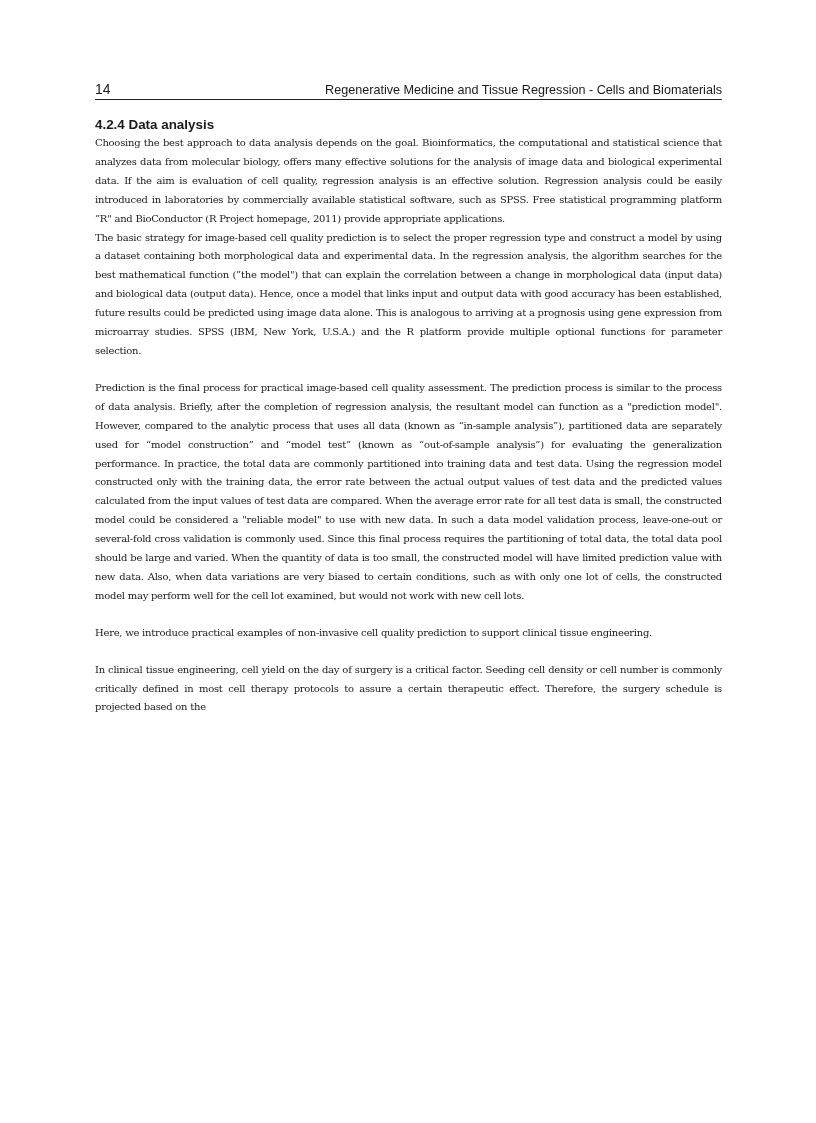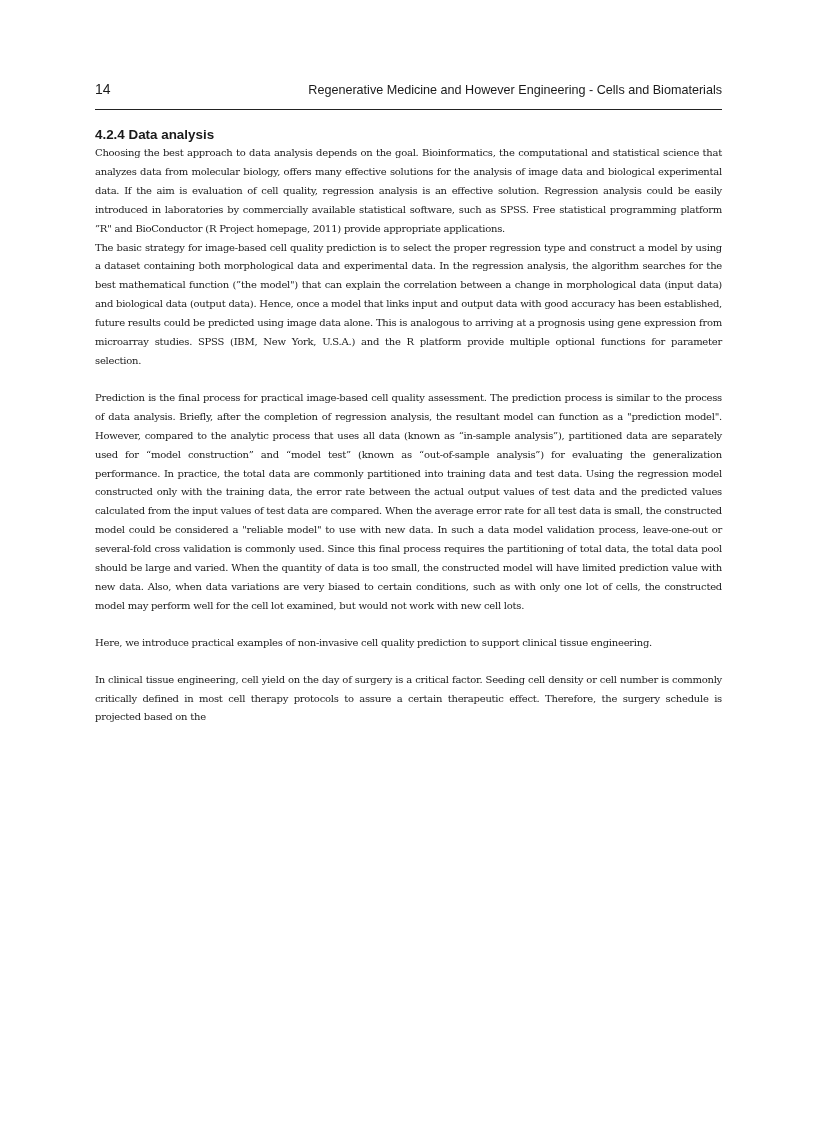--- a/index.html
+++ b/index.html
@@ -1,42 +1,42 @@
 <!DOCTYPE html>
 <html><head>
   <meta charset="utf-8">
   <style>
     html, body { margin: 0; padding: 0; background: #ffffff; }
     body { width: 816px; height: 1123px; position: relative; overflow: hidden; }
     .page { position: absolute; left: 95px; top: 80px; width: 627px; color: #1a1a1a; }
     .running-head {
       display: flex; justify-content: space-between; align-items: flex-end;
       font-family: "Liberation Sans", sans-serif; font-size: 13px;
-      padding-bottom: 12px; border-bottom: 1.5px solid #222; height: 17px;
+      padding-bottom: 2px; border-bottom: 1.5px solid #222; height: 17px;
     }
     .running-head .num { font-size: 14px; }
     .running-head .title { font-size: 12.6px; }
     h3 {
       font-family: "Liberation Sans", sans-serif; font-weight: bold;
       font-size: 13.4px; margin: 0; line-height: 18px;
     }
     p {
       font-family: "DejaVu Serif", serif; font-size: 10px; line-height: 18.9px;
       margin: 0; text-align: justify; letter-spacing: -0.25px; word-spacing: 0px;
     }
     .sec1 { margin-top: 16px; }
     .sec { margin-top: 18px; }
   </style>
 </head>
 <body>
 
 <div class="page">
   <div class="running-head">
     <span class="num">14</span>
-    <span class="title">Regenerative Medicine and However Engineering - Cells and Biomaterials</span>
+    <span class="title">Regenerative Medicine and Tissue Regression - Cells and Biomaterials</span>
   </div>
 
   <div class="sec1">
     <h3>4.2.4 Data analysis</h3>
     <p>Choosing the best approach to data analysis depends on the goal. Bioinformatics, the computational and statistical science that analyzes data from molecular biology, offers many effective solutions for the analysis of image data and biological experimental data. If the aim is evaluation of cell quality, regression analysis is an effective solution. Regression analysis could be easily introduced in laboratories by commercially available statistical software, such as SPSS. Free statistical programming platform ”R" and BioConductor (R Project homepage, 2011) provide appropriate applications.</p>
     <p>The basic strategy for image-based cell quality prediction is to select the proper regression type and construct a model by using a dataset containing both morphological data and experimental data. In the regression analysis, the algorithm searches for the best mathematical function (”the model") that can explain the correlation between a change in morphological data (input data) and biological data (output data). Hence, once a model that links input and output data with good accuracy has been established, future results could be predicted using image data alone. This is analogous to arriving at a prognosis using gene expression from microarray studies. SPSS (IBM, New York, U.S.A.) and the R platform provide multiple optional functions for parameter selection.</p>
   </div>
 
   <div class="sec">
     <p>Prediction is the final process for practical image-based cell quality assessment. The prediction process is similar to the process of data analysis. Briefly, after the completion of regression analysis, the resultant model can function as a "prediction model". However, compared to the analytic process that uses all data (known as “in-sample analysis”), partitioned data are separately used for “model construction” and “model test” (known as “out-of-sample analysis”) for evaluating the generalization performance. In practice, the total data are commonly partitioned into training data and test data. Using the regression model constructed only with the training data, the error rate between the actual output values of test data and the predicted values calculated from the input values of test data are compared. When the average error rate for all test data is small, the constructed model could be considered a "reliable model" to use with new data. In such a data model validation process, leave-one-out or several-fold cross validation is commonly used. Since this final process requires the partitioning of total data, the total data pool should be large and varied. When the quantity of data is too small, the constructed model will have limited prediction value with new data. Also, when data variations are very biased to certain conditions, such as with only one lot of cells, the constructed model may perform well for the cell lot examined, but would not work with new cell lots.</p>

